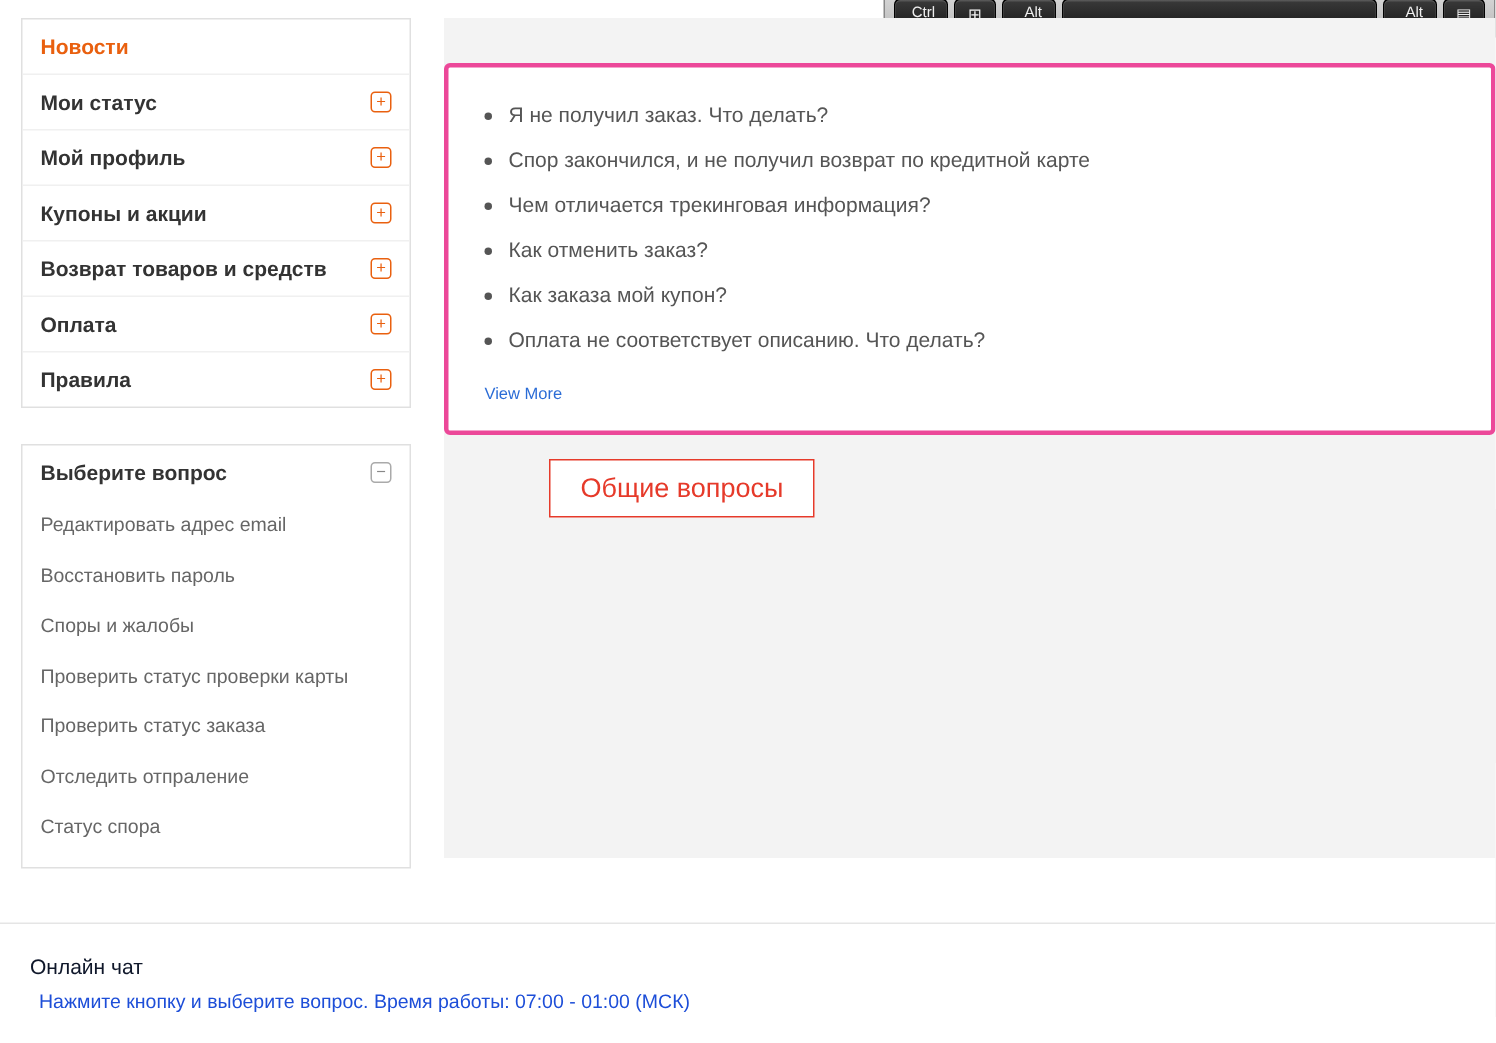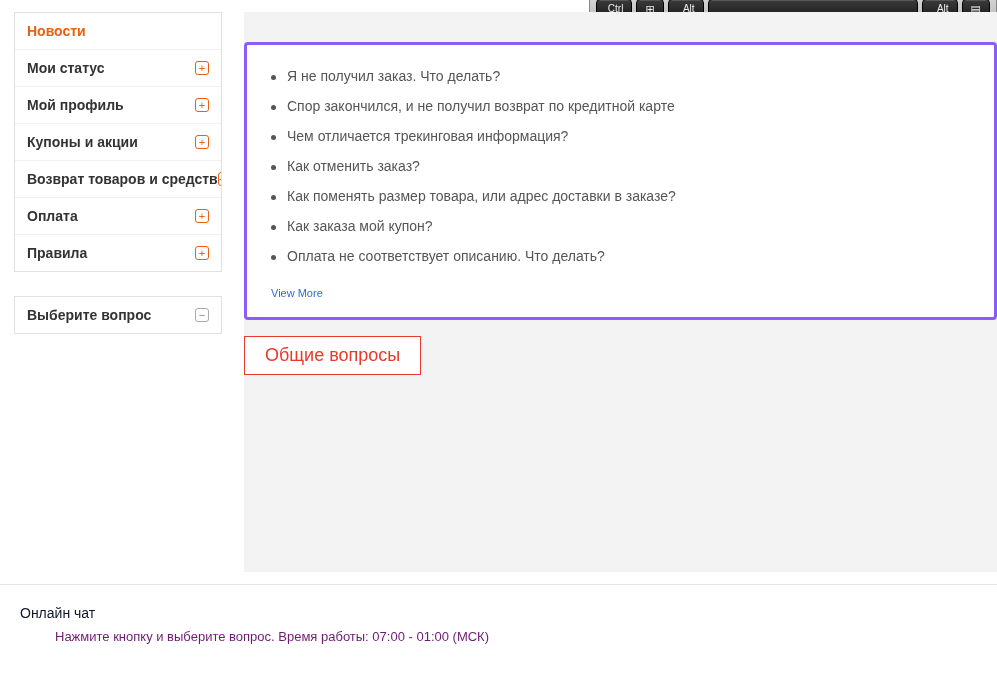--- a/index.html
+++ b/index.html
@@ -37,21 +37,21 @@
     .kb-key.wide { min-width: 36px; }
     .kb-key.icon-key { min-width: 26px; font-size: 11px; }
 
     .page-wrap {
       display: flex;
       align-items: flex-start;
       padding: 12px 0 12px 14px;
       gap: 22px;
       border-bottom: 1px solid #e5e5e5;
     }
-    .sidebar { width: 208px; flex-shrink: 0; }
+    .sidebar { width: 260px; flex-shrink: 0; }
     .panel {
       border: 1px solid #e0e0e0;
       background: #fff;
       margin-bottom: 24px;
     }
     .nav-item {
       display: flex;
       justify-content: space-between;
       align-items: center;
       padding: 10px 12px;
@@ -95,21 +95,21 @@
     }
     .main {
       flex: 1;
       padding-top: 30px;
       background: #f3f3f3;
       min-height: 560px;
       position: relative;
     }
     .faq-box {
       background: #fff;
-      border: 3px solid #8b5cf6;
+      border: 3px solid #ec4899;
       border-radius: 4px;
       padding: 16px 24px 14px 24px;
       margin-left: 0;
       margin-right: 0;
     }
     .faq-list { list-style: none; padding-left: 16px; }
     .faq-list li {
       position: relative;
       padding: 7px 0;
       font-size: 14px;
@@ -126,33 +126,34 @@
     }
     .view-more {
       color: #2b6cd6;
       font-size: 11px;
       padding: 16px 0 4px 0;
       cursor: pointer;
       display: inline-block;
     }
     .annotation {
       margin-top: 16px;
+      margin-left: 70px;
       display: inline-block;
       border: 1px solid #e63a2a;
       padding: 8px 20px;
       color: #e63a2a;
       font-size: 18px;
       background: #fff;
     }
     .chat-section {
       padding: 20px 0 18px 20px;
       position: relative;
     }
     .chat-title { font-size: 14px; color: #0f172a; margin-bottom: 8px; }
-    .chat-desc { font-size: 13px; color: #701a75; margin-bottom: 12px; padding-left: 6px; margin-left: 29px; }
+    .chat-desc { font-size: 13px; color: #1d4ed8; margin-bottom: 12px; padding-left: 6px; }
   </style>
 </head>
 <body>
 
 <div class="keyboard-bar">
   <span class="kb-key wide">Ctrl</span>
   <span class="kb-key icon-key">⊞</span>
   <span class="kb-key wide">Alt</span>
   <span class="kb-key space"> </span>
   <span class="kb-key wide">Alt</span>
@@ -189,31 +190,39 @@
         <span>Правила</span>
         <span class="plus-icon">+</span>
       </div>
     </div>
 
     <div class="panel">
       <div class="sub-header">
         <span>Выберите вопрос</span>
         <span class="minus-icon">−</span>
       </div>
+      <div class="sub-list">
+        <div class="sub-item">Редактировать адрес email</div>
+        <div class="sub-item">Восстановить пароль</div>
+        <div class="sub-item">Споры и жалобы</div>
+        <div class="sub-item">Проверить статус проверки карты</div>
+        <div class="sub-item">Проверить статус заказа</div>
+        <div class="sub-item">Отследить отпраление</div>
+        <div class="sub-item">Статус спора</div>
+      </div>
     </div>
   </div>
 
   <div class="main">
     <div class="faq-box">
       <ul class="faq-list">
         <li>Я не получил заказ. Что делать?</li>
         <li>Спор закончился, и не получил возврат по кредитной карте</li>
         <li>Чем отличается трекинговая информация?</li>
         <li>Как отменить заказ?</li>
-        <li>Как поменять размер товара, или адрес доставки в заказе?</li>
         <li>Как заказа мой купон?</li>
         <li>Оплата не соответствует описанию. Что делать?</li>
       </ul>
       <a class="view-more">View More</a>
     </div>
     <div class="annotation">Общие вопросы</div>
   </div>
 </div>
 
 <div class="chat-section">

